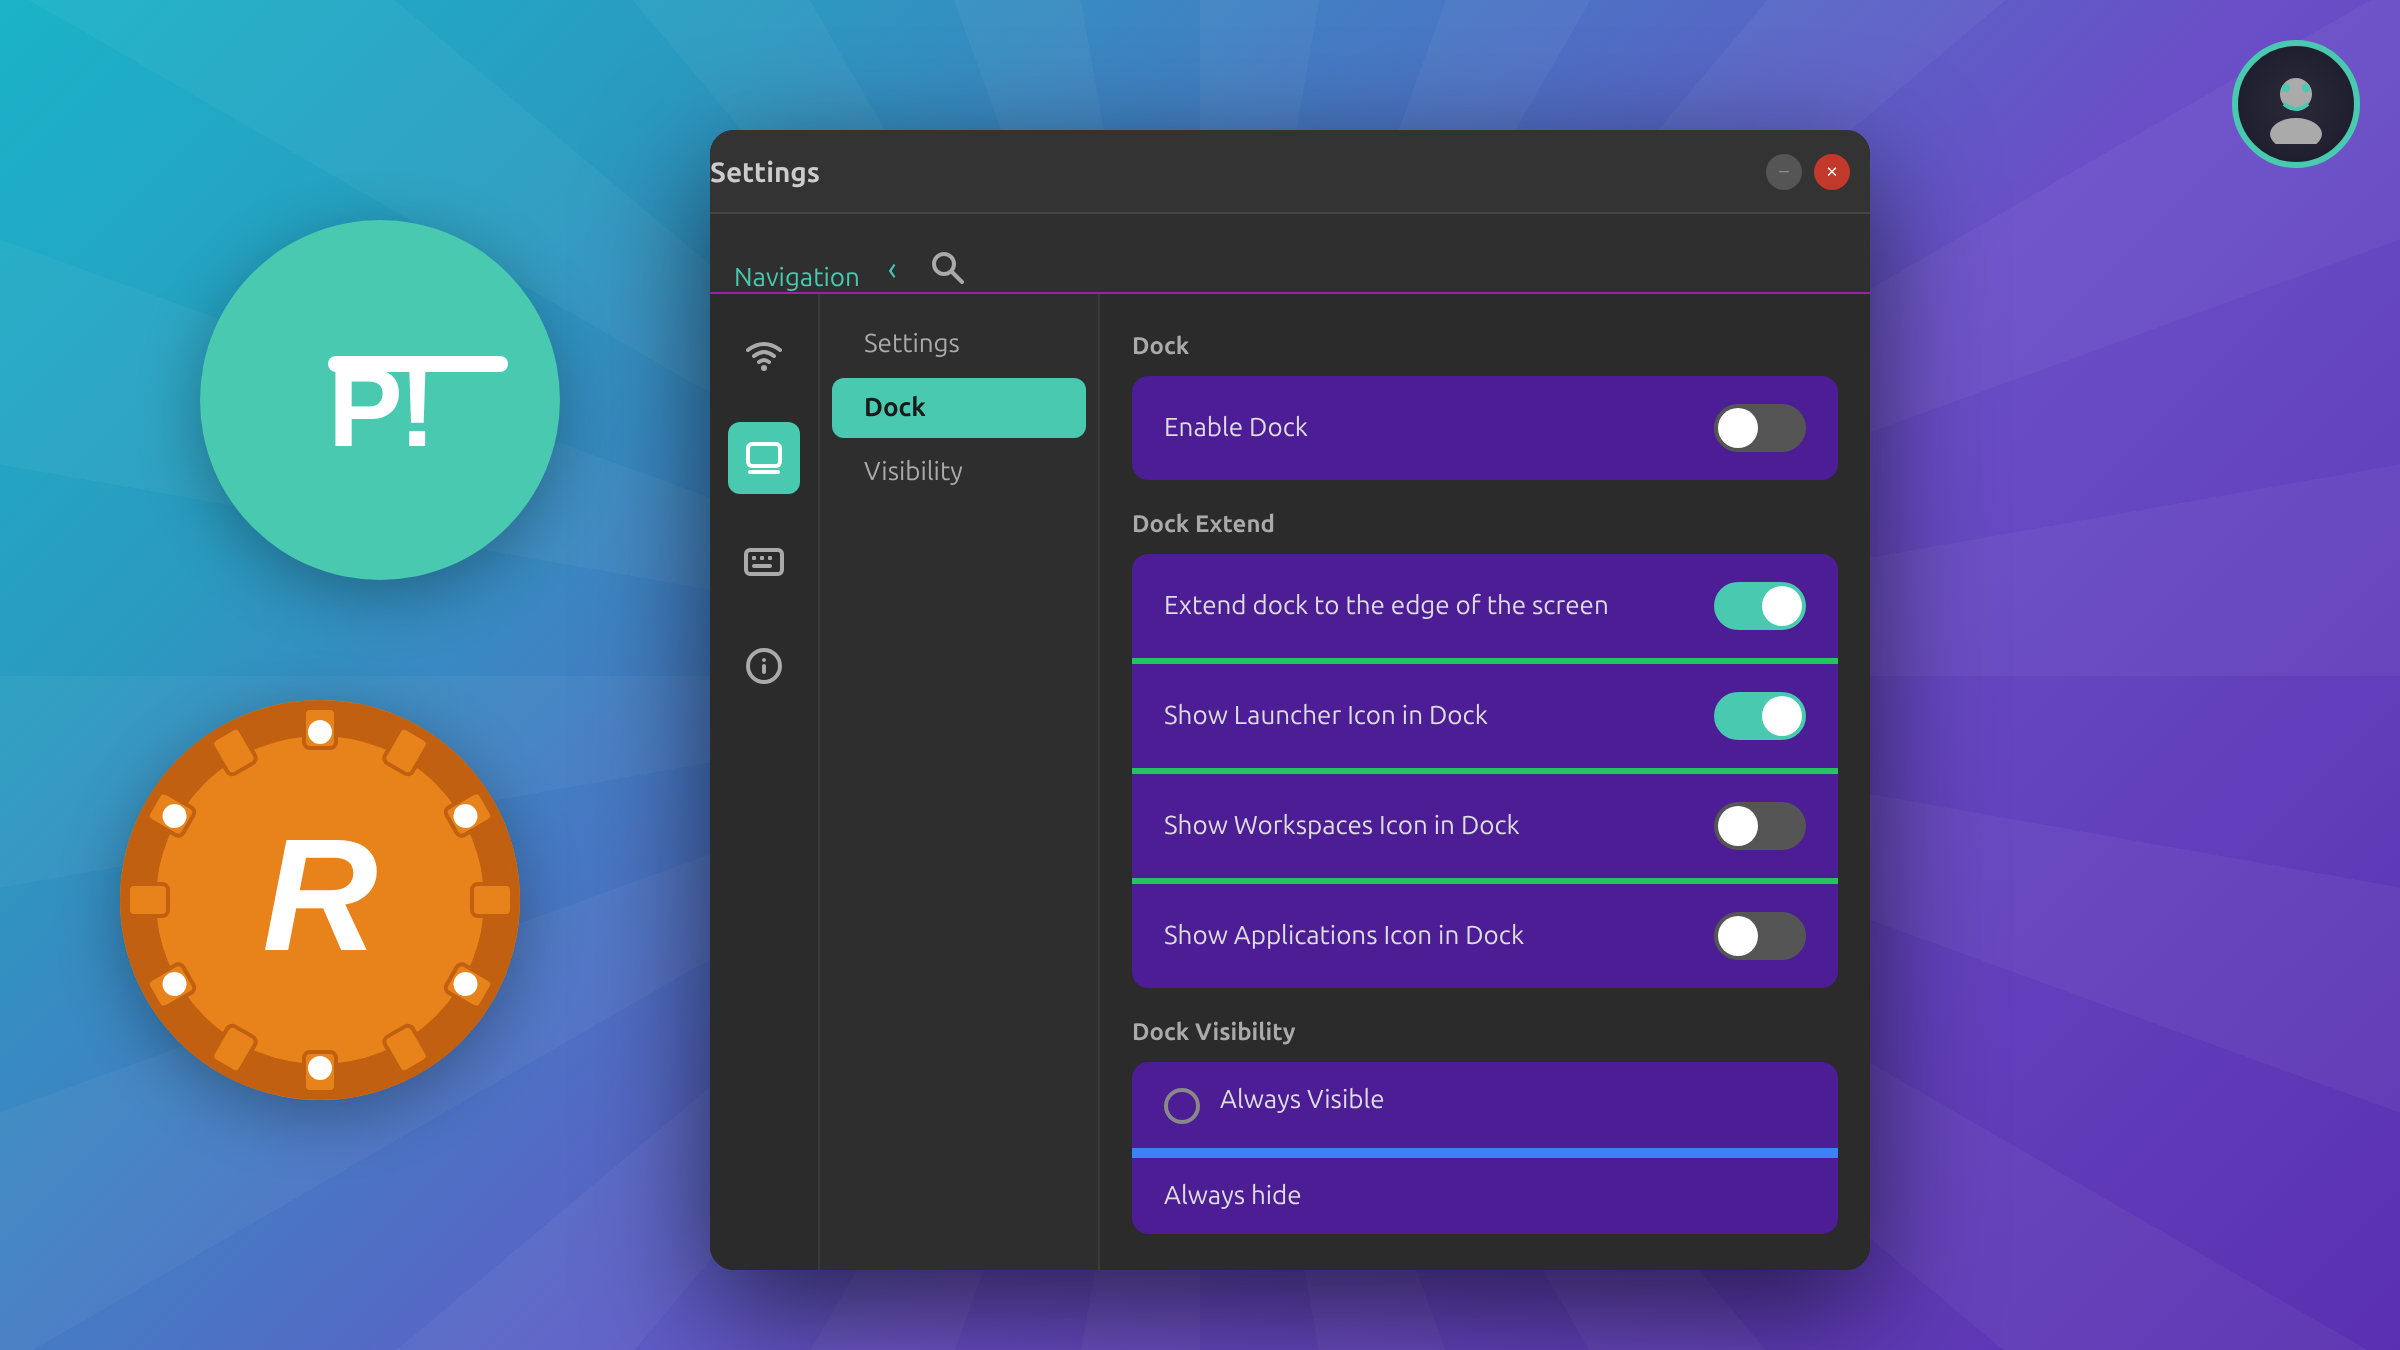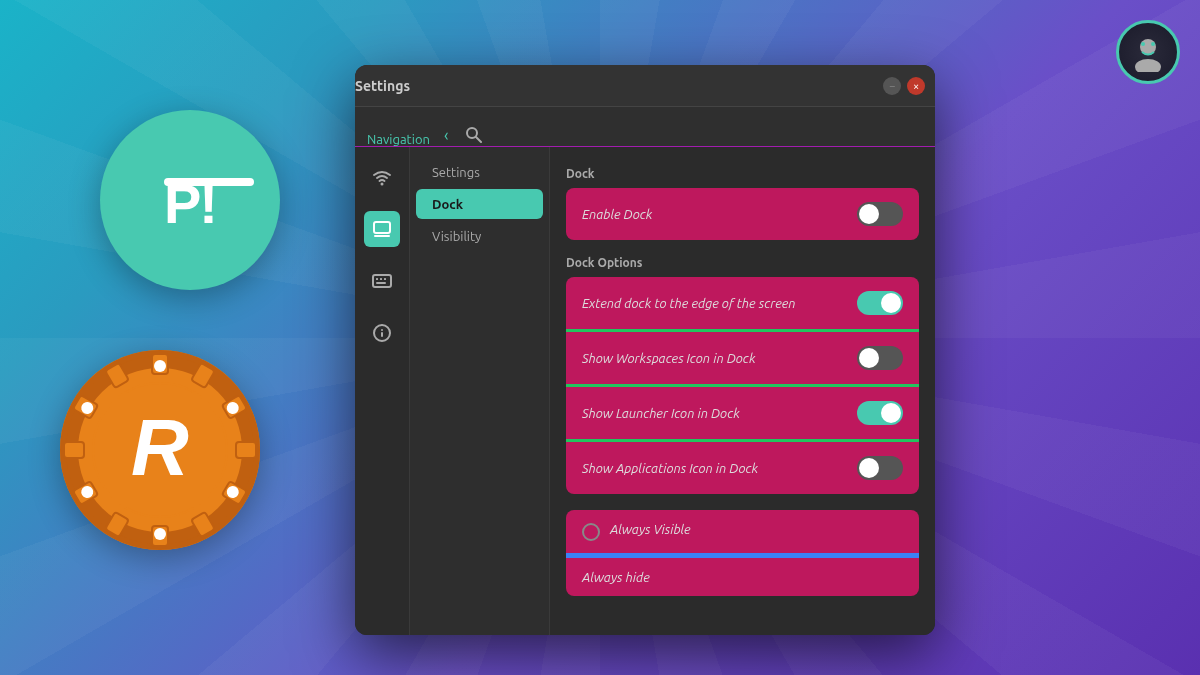--- a/index.html
+++ b/index.html
@@ -253,25 +253,24 @@
     .section-label {
       color: #aaaaaa;
       font-size: 12px;
       font-weight: 600;
       margin-bottom: 8px;
       margin-top: 4px;
       text-transform: none;
     }
 
     .settings-group {
-      background: #be185d;
+      background: #4c1d95;
       border-radius: 8px;
       overflow: hidden;
       margin-bottom: 16px;
-      font-style: italic;
     }
 
     .settings-row {
       display: flex;
       align-items: center;
       justify-content: space-between;
       padding: 14px 16px;
       border-bottom: 3px solid #22c55e;
     }
     .settings-row:last-child { border-bottom: none; }
@@ -459,48 +458,49 @@
       <div class="section-label">Dock</div>
       <div class="settings-group">
         <div class="settings-row">
           <span class="settings-row-label">Enable Dock</span>
           <div class="toggle off">
             <div class="toggle-knob"></div>
           </div>
         </div>
       </div>
 
-      <div class="section-label">Dock Options</div>
+      <div class="section-label">Dock Extend</div>
       <div class="settings-group">
         <div class="settings-row">
           <span class="settings-row-label">Extend dock to the edge of the screen</span>
           <div class="toggle on">
             <div class="toggle-knob"></div>
           </div>
         </div>
         <div class="settings-row">
+          <span class="settings-row-label">Show Launcher Icon in Dock</span>
+          <div class="toggle on">
+            <div class="toggle-knob"></div>
+          </div>
+        </div>
+        <div class="settings-row">
           <span class="settings-row-label">Show Workspaces Icon in Dock</span>
           <div class="toggle off">
-            <div class="toggle-knob"></div>
-          </div>
-        </div>
-        <div class="settings-row">
-          <span class="settings-row-label">Show Launcher Icon in Dock</span>
-          <div class="toggle on">
             <div class="toggle-knob"></div>
           </div>
         </div>
         <div class="settings-row">
           <span class="settings-row-label">Show Applications Icon in Dock</span>
           <div class="toggle off">
             <div class="toggle-knob"></div>
           </div>
         </div>
       </div>
 
+      <div class="section-label">Dock Visibility</div>
       <div class="settings-group">
         <div class="radio-row">
           <div class="radio-circle"></div>
           <div class="radio-text">
             <div class="radio-label">Always Visible</div>
           </div>
         </div>
         <div class="radio-row">
 
           <div class="radio-text">

